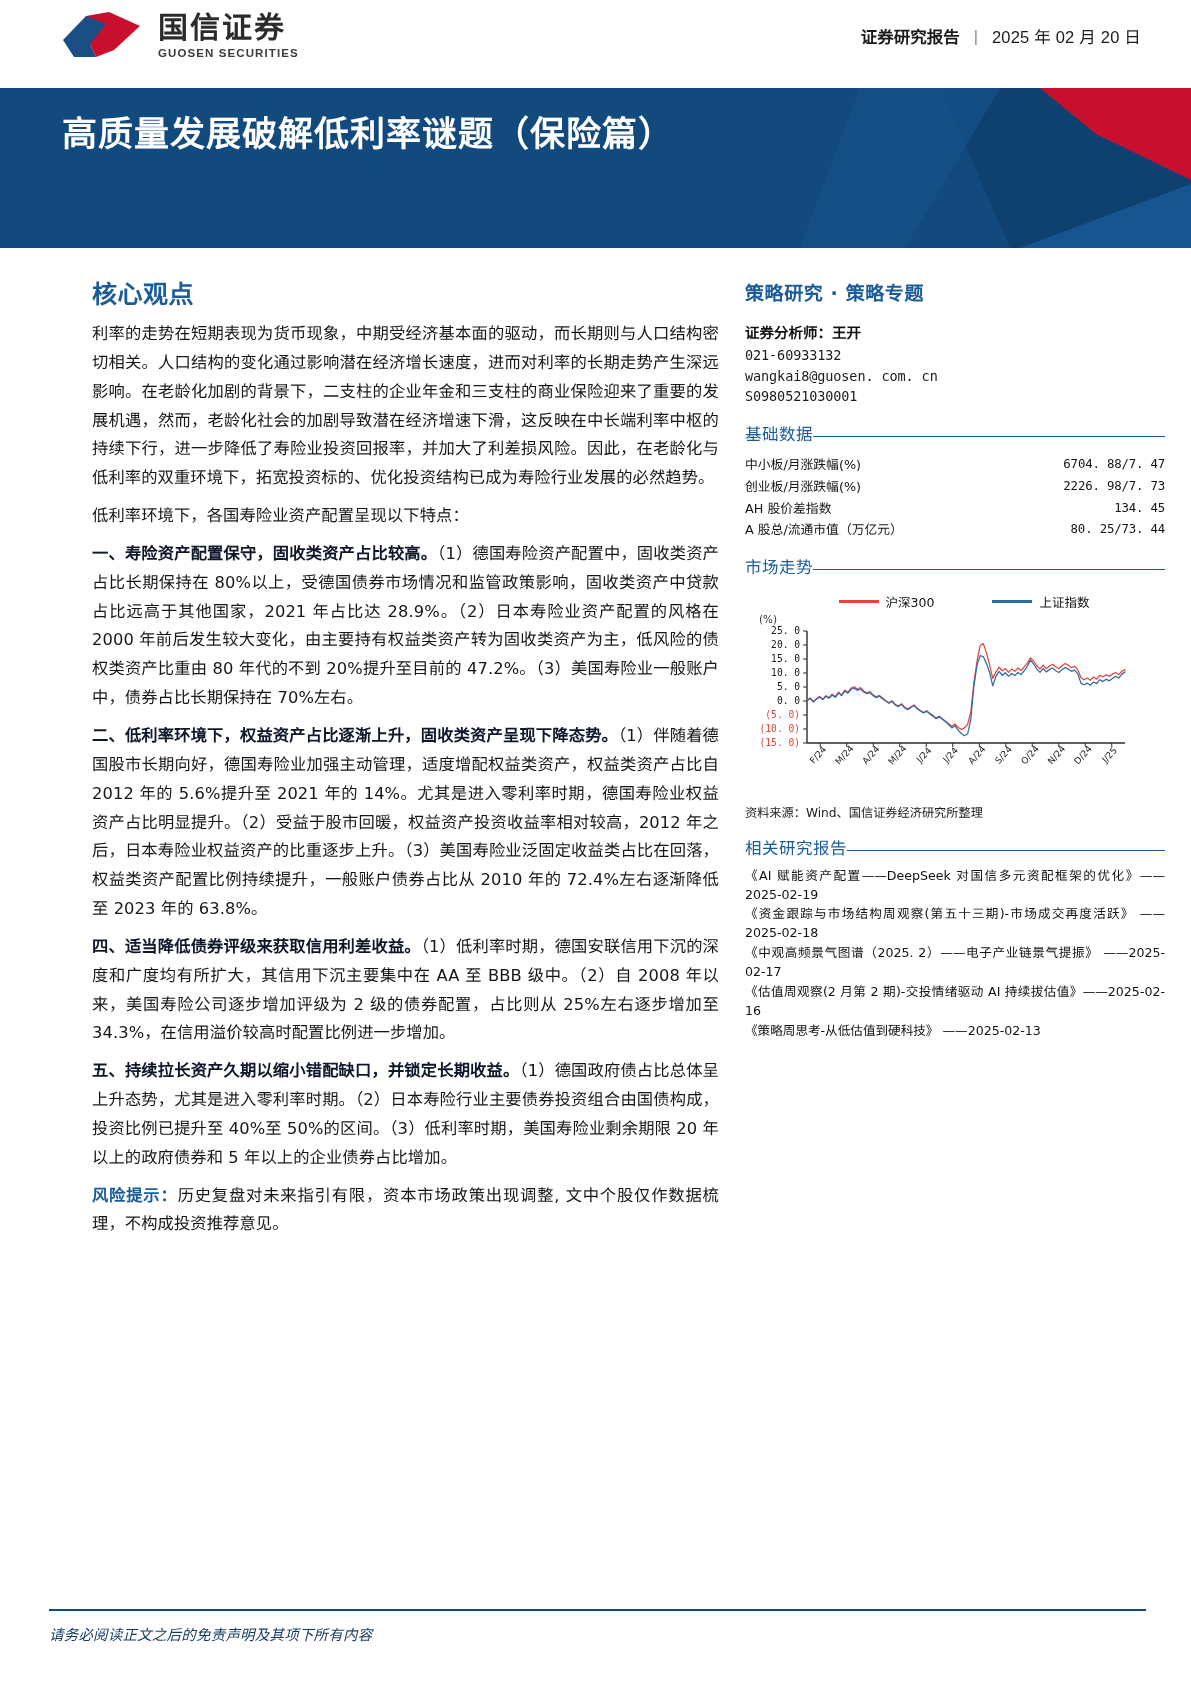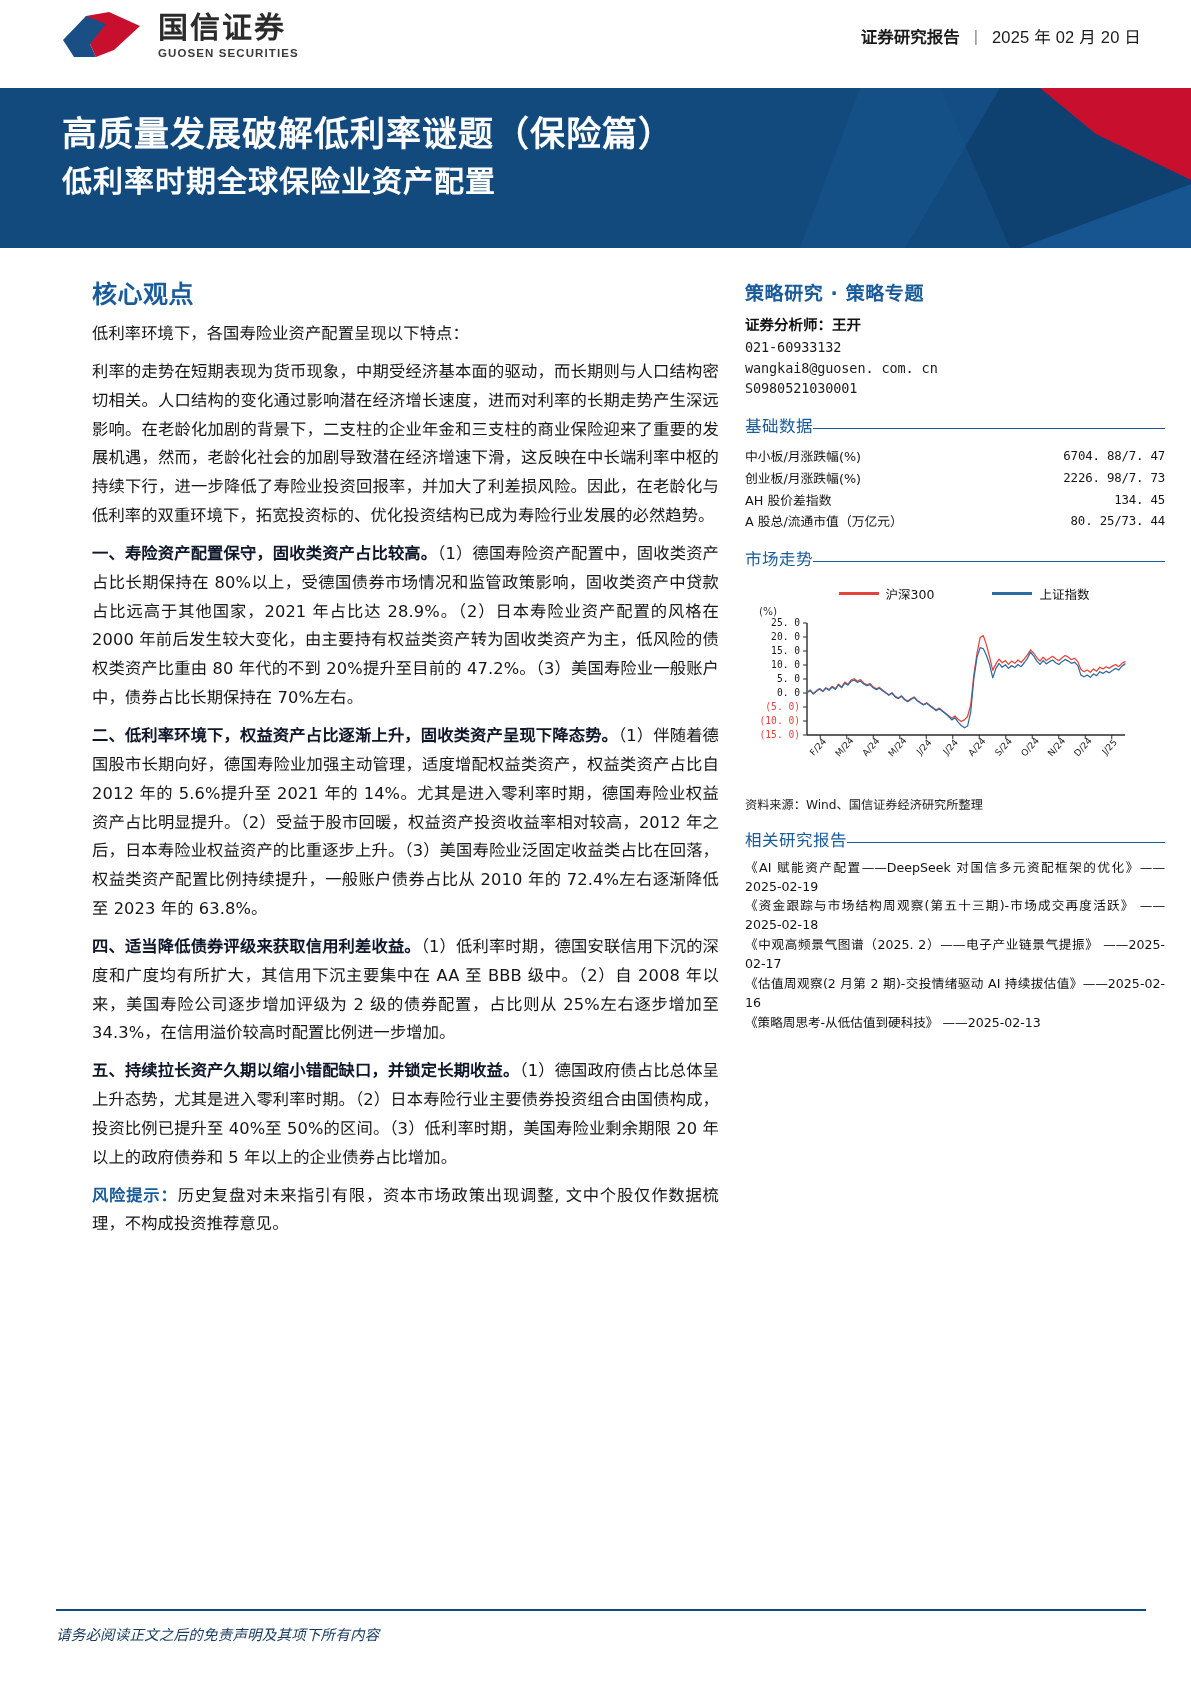--- a/index.html
+++ b/index.html
@@ -87,21 +87,21 @@
   }
   .body-p .lead {
     color: #0f172a; font-weight: 700;
   }
   .risk-lead { color: #1a5b99; font-weight: 700; }
 
   
   .rc-title {
     font-size: 19px; font-weight: 700; color: #1a5b99;
     font-family: "DejaVu Sans", sans-serif;
-    margin-bottom: 8px; letter-spacing: .6px;
+    margin-bottom: 16px; letter-spacing: .6px;
   }
   .analyst-name {
     font-size: 14.5px; font-weight: 700; color: #111;
     font-family: "DejaVu Sans", sans-serif; margin-bottom: 3px;
   }
   .analyst-line {
     font-size: 13.5px; color: #1b1b1b; line-height: 1.52;
     font-family: "DejaVu Sans Mono", monospace;
     letter-spacing: -.1px;
   }
@@ -154,21 +154,21 @@
   .report-list { margin-top: 2px; }
   .report-item {
     font-size: 12.6px; color: #111; line-height: 1.5;
     font-family: "DejaVu Sans", sans-serif;
     margin-bottom: 1px; text-align: justify;
   }
 
   
   .footer {
     position: absolute;
-    left: 56px; right: 45px; bottom: 40px;
+    left: 49px; right: 45px; bottom: 40px;
   }
   .footer-rule { height: 1.6px; background: #134a7e; margin-bottom: 12px; }
   .footer-text {
     font-size: 14.5px; color: #14395e; font-style: italic;
     font-family: "DejaVu Sans", sans-serif; letter-spacing: .2px;
   }
 </style>
 </head>
 <body>
 
@@ -194,30 +194,29 @@
 <div class="title-banner">
   <svg class="banner-deco" viewBox="0 0 1191 160" preserveAspectRatio="none">
     <rect x="0" y="0" width="1191" height="160" fill="#134a7e"></rect>
     <polygon points="940,0 1191,0 1191,160 1010,160" fill="#0f4170"></polygon>
     <polygon points="1040,0 1191,0 1191,92 1096,46" fill="#c8102e"></polygon>
     <polygon points="1020,160 1191,96 1191,160" fill="#16558f"></polygon>
     <polygon points="860,0 1000,0 905,160 800,160" fill="#15518a" opacity="0.75"></polygon>
   </svg>
   <div class="title-block">
     <div class="title-main">高质量发展破解低利率谜题（保险篇）</div>
-    <div class="title-sub">低利率时期全球保险业资产配置</div>
   </div>
 </div>
 
 <div class="content">
 
   <div class="col-left">
     <div class="section-heading">核心观点</div>
+    <p class="body-p">利率的走势在短期表现为货币现象，中期受经济基本面的驱动，而长期则与人口结构密切相关。人口结构的变化通过影响潜在经济增长速度，进而对利率的长期走势产生深远影响。在老龄化加剧的背景下，二支柱的企业年金和三支柱的商业保险迎来了重要的发展机遇，然而，老龄化社会的加剧导致潜在经济增速下滑，这反映在中长端利率中枢的持续下行，进一步降低了寿险业投资回报率，并加大了利差损风险。因此，在老龄化与低利率的双重环境下，拓宽投资标的、优化投资结构已成为寿险行业发展的必然趋势。</p>
     <p class="body-p">低利率环境下，各国寿险业资产配置呈现以下特点：</p>
-    <p class="body-p">利率的走势在短期表现为货币现象，中期受经济基本面的驱动，而长期则与人口结构密切相关。人口结构的变化通过影响潜在经济增长速度，进而对利率的长期走势产生深远影响。在老龄化加剧的背景下，二支柱的企业年金和三支柱的商业保险迎来了重要的发展机遇，然而，老龄化社会的加剧导致潜在经济增速下滑，这反映在中长端利率中枢的持续下行，进一步降低了寿险业投资回报率，并加大了利差损风险。因此，在老龄化与低利率的双重环境下，拓宽投资标的、优化投资结构已成为寿险行业发展的必然趋势。</p>
 
     <p class="body-p"><span class="lead">一、寿险资产配置保守，固收类资产占比较高。</span><span>（1）德国寿险资产配置中，固收类资产占比长期保持在 80%以上，受德国债券市场情况和监管政策影响，固收类资产中贷款占比远高于其他国家，2021 年占比达 28.9%。（2）日本寿险业资产配置的风格在 2000 年前后发生较大变化，由主要持有权益类资产转为固收类资产为主，低风险的债权类资产比重由 80 年代的不到 20%提升至目前的 47.2%。（3）美国寿险业一般账户中，债券占比长期保持在 70%左右。</span></p>
     <p class="body-p"><span class="lead">二、低利率环境下，权益资产占比逐渐上升，固收类资产呈现下降态势。</span><span>（1）伴随着德国股市长期向好，德国寿险业加强主动管理，适度增配权益类资产，权益类资产占比自 2012 年的 5.6%提升至 2021 年的 14%。尤其是进入零利率时期，德国寿险业权益资产占比明显提升。（2）受益于股市回暖，权益资产投资收益率相对较高，2012 年之后，日本寿险业权益资产的比重逐步上升。（3）美国寿险业泛固定收益类占比在回落，权益类资产配置比例持续提升，一般账户债券占比从 2010 年的 72.4%左右逐渐降低至 2023 年的 63.8%。</span></p>
     <p class="body-p"><span class="lead">四、适当降低债券评级来获取信用利差收益。</span><span>（1）低利率时期，德国安联信用下沉的深度和广度均有所扩大，其信用下沉主要集中在 AA 至 BBB 级中。（2）自 2008 年以来，美国寿险公司逐步增加评级为 2 级的债券配置，占比则从 25%左右逐步增加至 34.3%，在信用溢价较高时配置比例进一步增加。</span></p>
     <p class="body-p"><span class="lead">五、持续拉长资产久期以缩小错配缺口，并锁定长期收益。</span><span>（1）德国政府债占比总体呈上升态势，尤其是进入零利率时期。（2）日本寿险行业主要债券投资组合由国债构成，投资比例已提升至 40%至 50%的区间。（3）低利率时期，美国寿险业剩余期限 20 年以上的政府债券和 5 年以上的企业债券占比增加。</span></p>
 
     <p class="body-p"><span class="risk-lead">风险提示：</span><span>历史复盘对未来指引有限，资本市场政策出现调整, 文中个股仅作数据梳理，不构成投资推荐意见。</span></p>
   </div>
 
   <div class="col-right">

